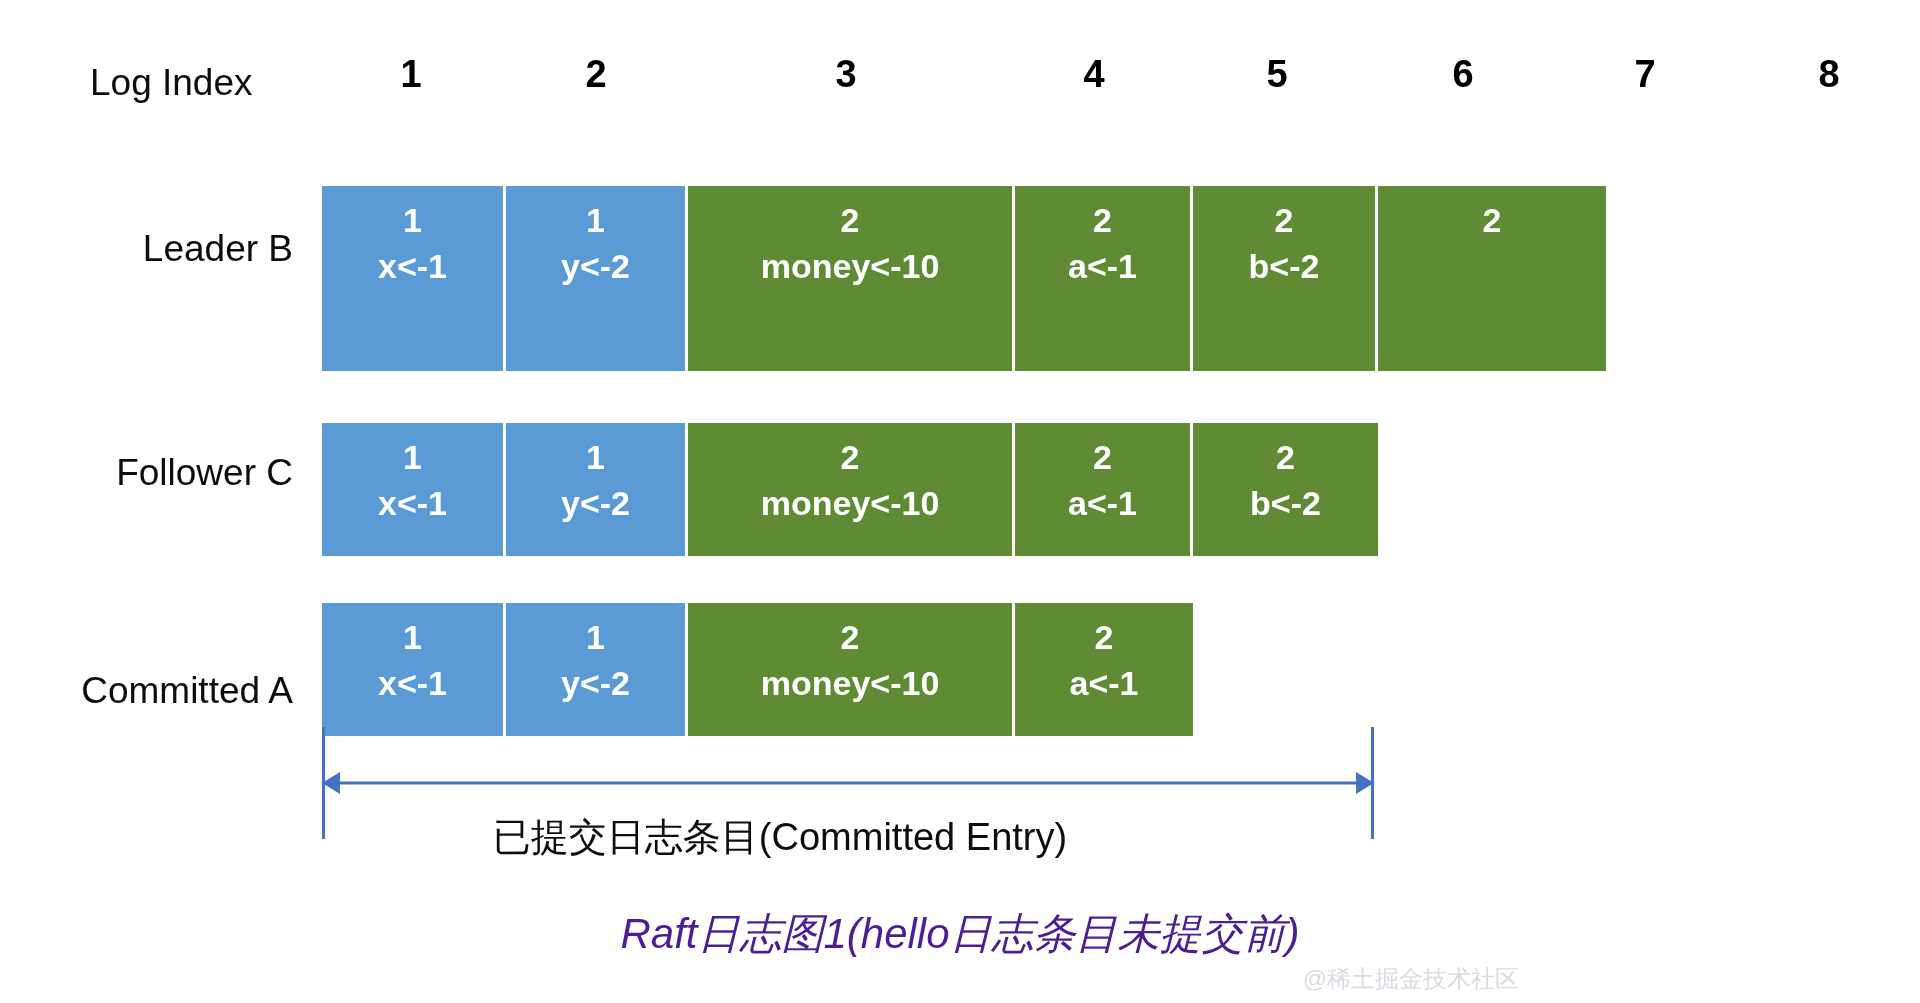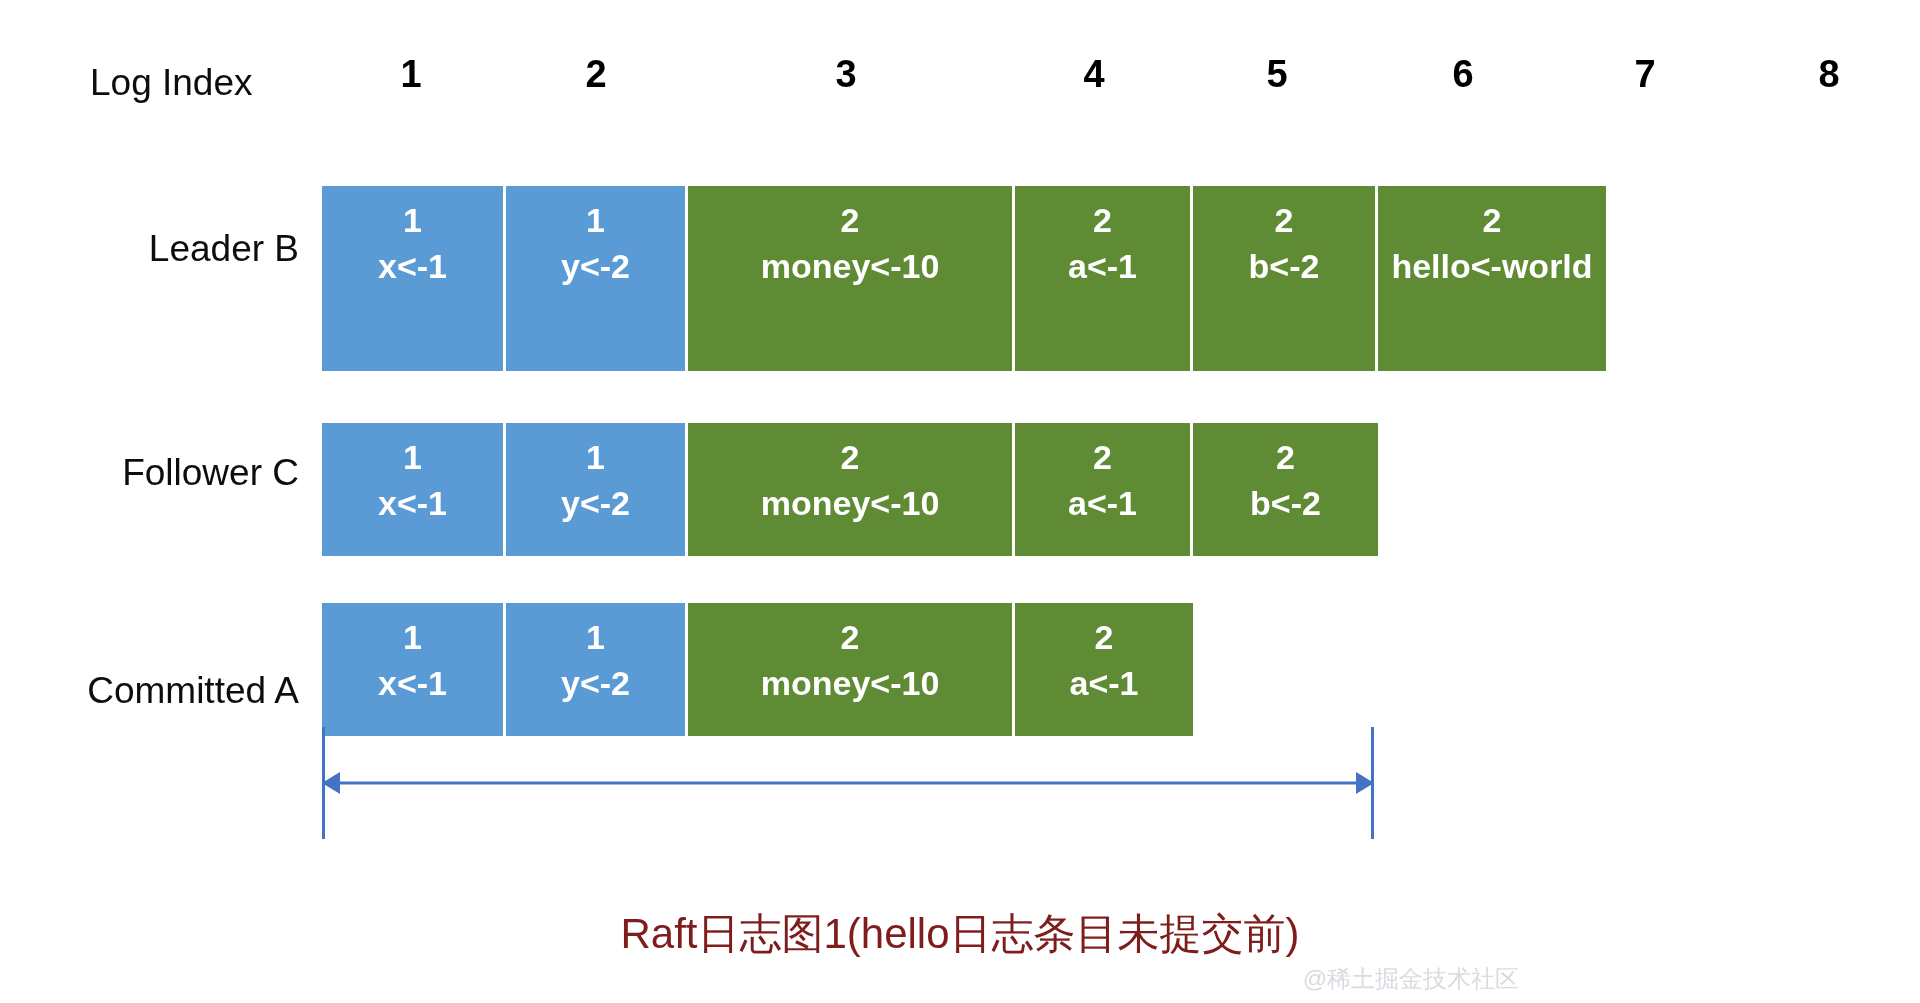--- a/index.html
+++ b/index.html
@@ -25,21 +25,20 @@
 
   
   .row-label {
     position: absolute;
     font-size: 37px;
     font-weight: 400;
     color: #0d0d0d;
     white-space: nowrap;
     text-align: right;
     letter-spacing: 0px;
-    margin-left: 6px;
   }
   .index-head {
     position: absolute;
     left: 90px;
     top: 62px;
     font-size: 37px;
     color: #0d0d0d;
     white-space: nowrap;
   }
   .index-num {
@@ -129,23 +128,24 @@
   .caption {
     position: absolute;
     font-size: 38px;
     color: #0d0d0d;
     white-space: nowrap;
     transform: translateX(-50%);
   }
   .fig-title {
     position: absolute;
     font-size: 42px;
-    color: #7f1d1d;
+    color: #4c1d95;
     white-space: nowrap;
     transform: translateX(-50%);
+    font-style: italic;
   }
   .watermark {
     position: absolute;
     right: 24px;
     bottom: 8px;
     font-size: 24px;
     color: #d8dbe0;
     white-space: nowrap;
   }
 </style>
@@ -185,21 +185,20 @@
         <div class="cell term2" style="width: 178px;">
           <div class="term">2</div>
           <div class="cmd">a&lt;-1</div>
         </div>
         <div class="cell term2" style="width: 185px;">
           <div class="term">2</div>
           <div class="cmd">b&lt;-2</div>
         </div>
         <div class="cell term2" style="width: 228px;">
           <div class="term">2</div>
-          <div class="cmd">hello&lt;-world</div>
         </div>
       </div>
       <div class="row-label" style="left: 0px; width: 293px; top: 452px; padding-right: 0px;">Follower C</div>
       <div class="log-row" style="left: 322px; top: 423px; height: 133px;">
         <div class="cell term1" style="width: 184px;">
           <div class="term">1</div>
           <div class="cmd">x&lt;-1</div>
         </div>
         <div class="cell term1" style="width: 182px;">
           <div class="term">1</div>
@@ -240,18 +239,19 @@
     </div>
 
   <div class="arrow-wrap" id="committed-arrow" style="left: 322px; top: 755px; width: 1052px; height: 56px;">
     <div class="arrow-cap left"></div>
     <div class="arrow-cap right"></div>
     <div class="arrow-line"></div>
     <div class="arrow-head left"></div>
     <div class="arrow-head right"></div>
   </div>
 
+  <div class="caption" id="committed-caption" style="left: 780px; top: 812px;">已提交日志条目(Committed Entry)</div>
 
   <div class="fig-title" id="figure-title" style="left: 960px; top: 906px;">Raft日志图1(hello日志条目未提交前)</div>
 
   <div class="watermark">@稀土掘金技术社区</div>
 
 </div>
 
 </body></html>

